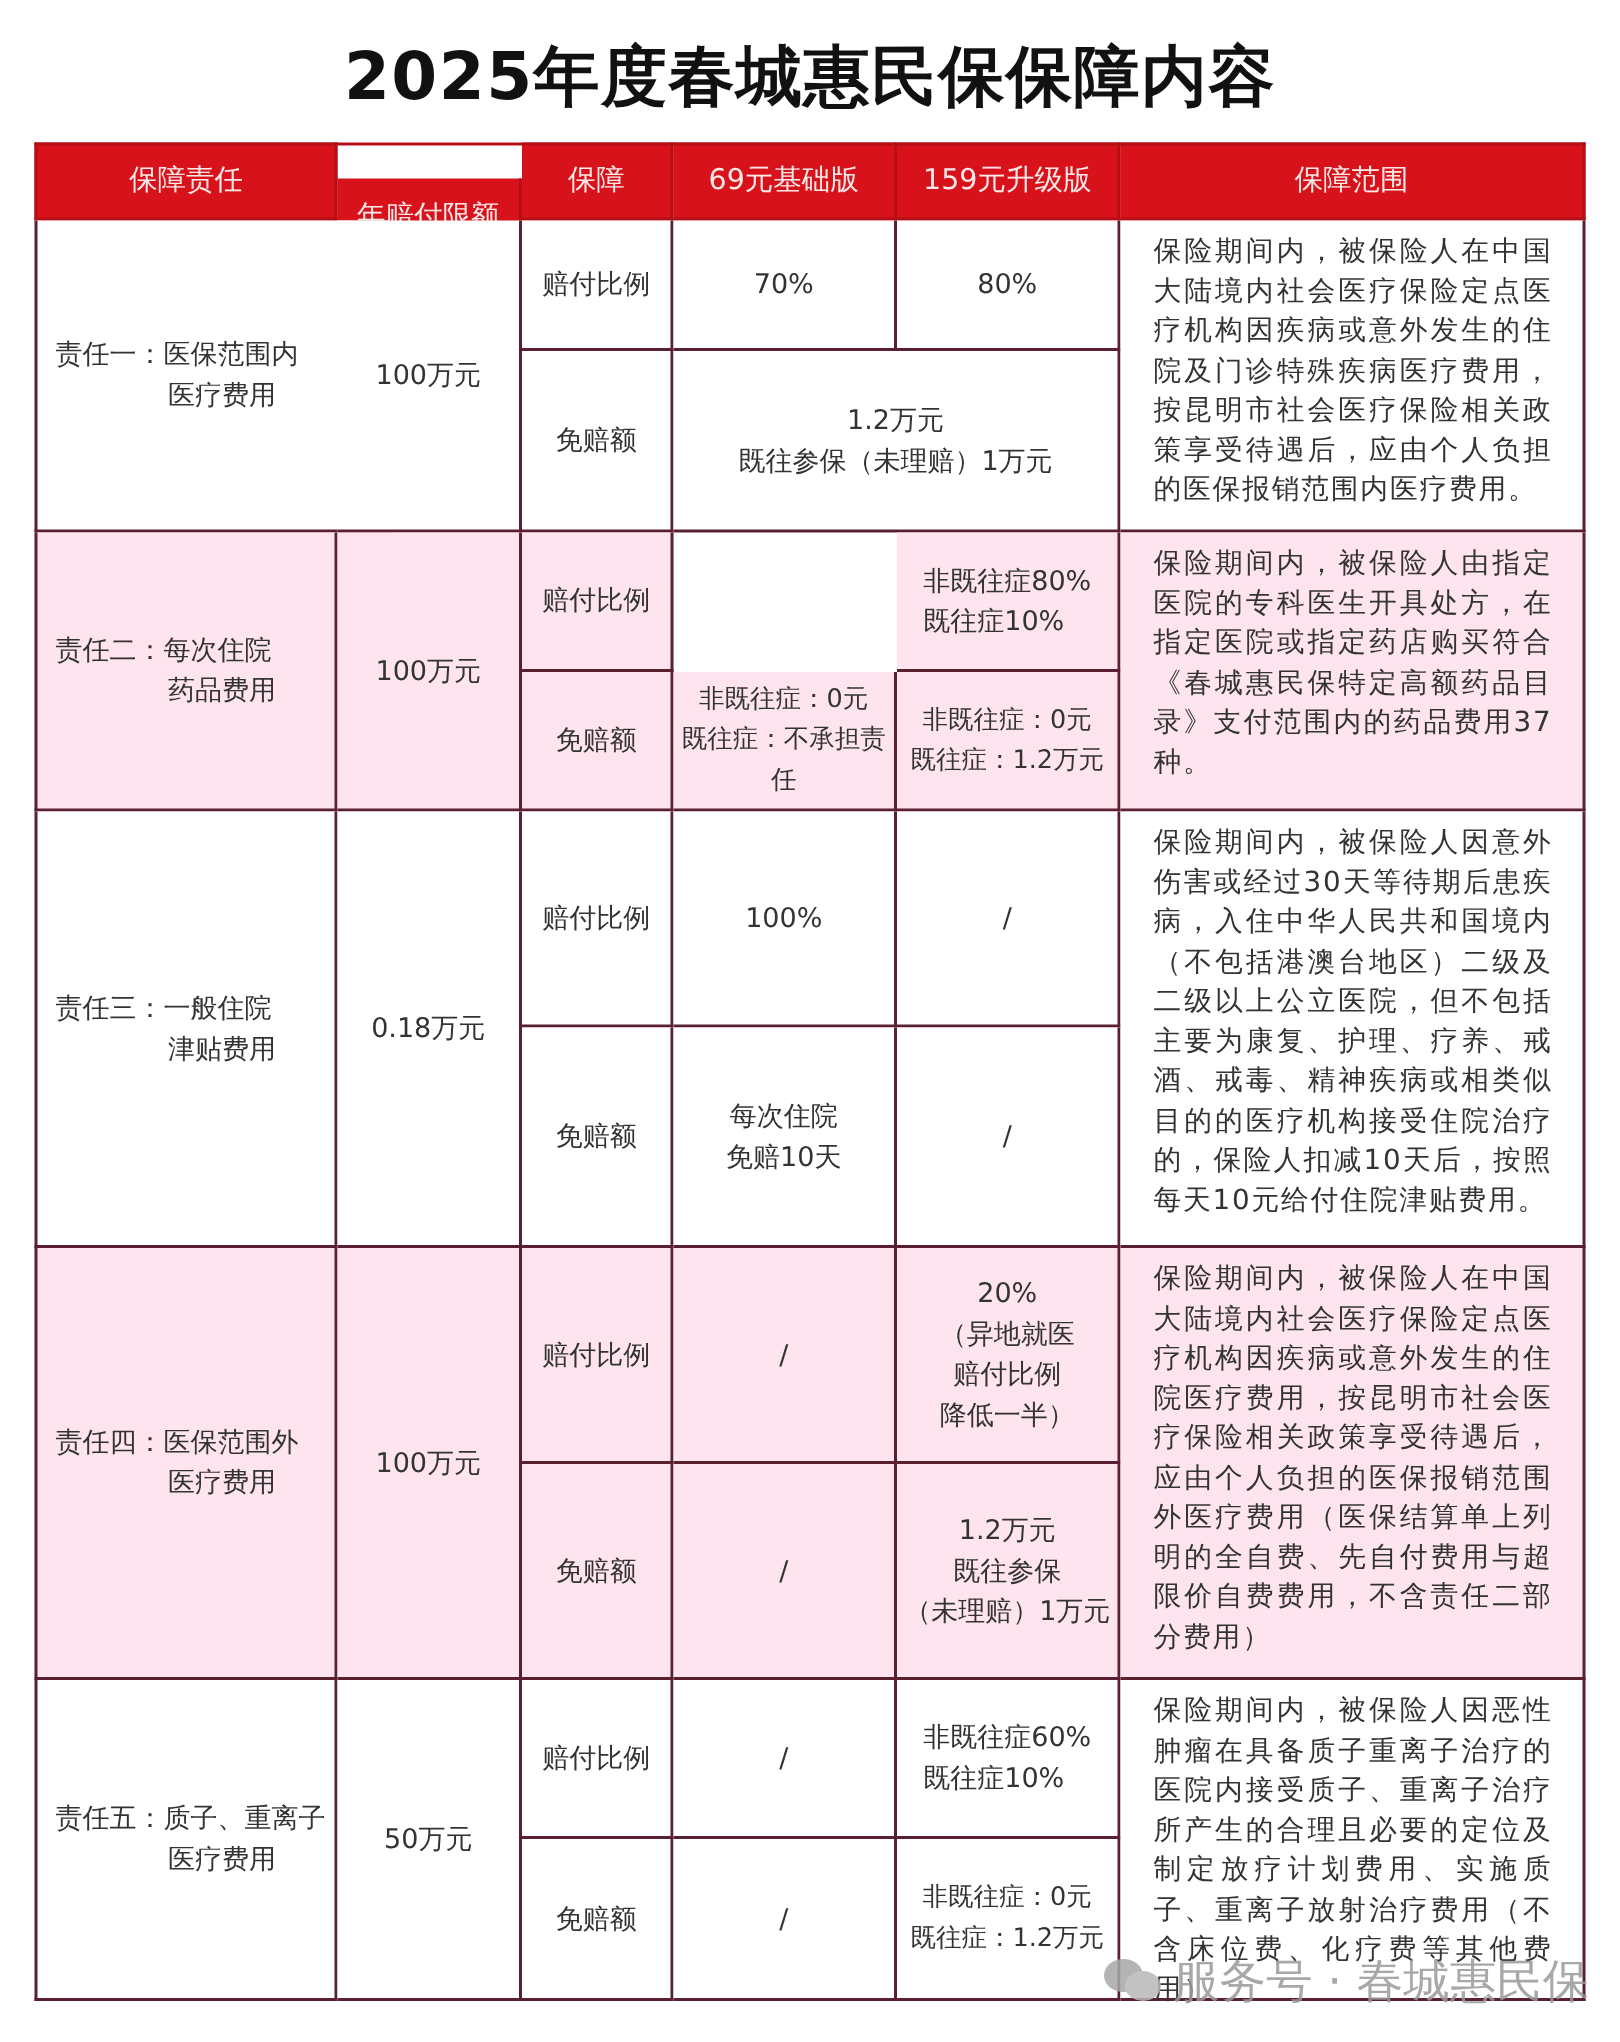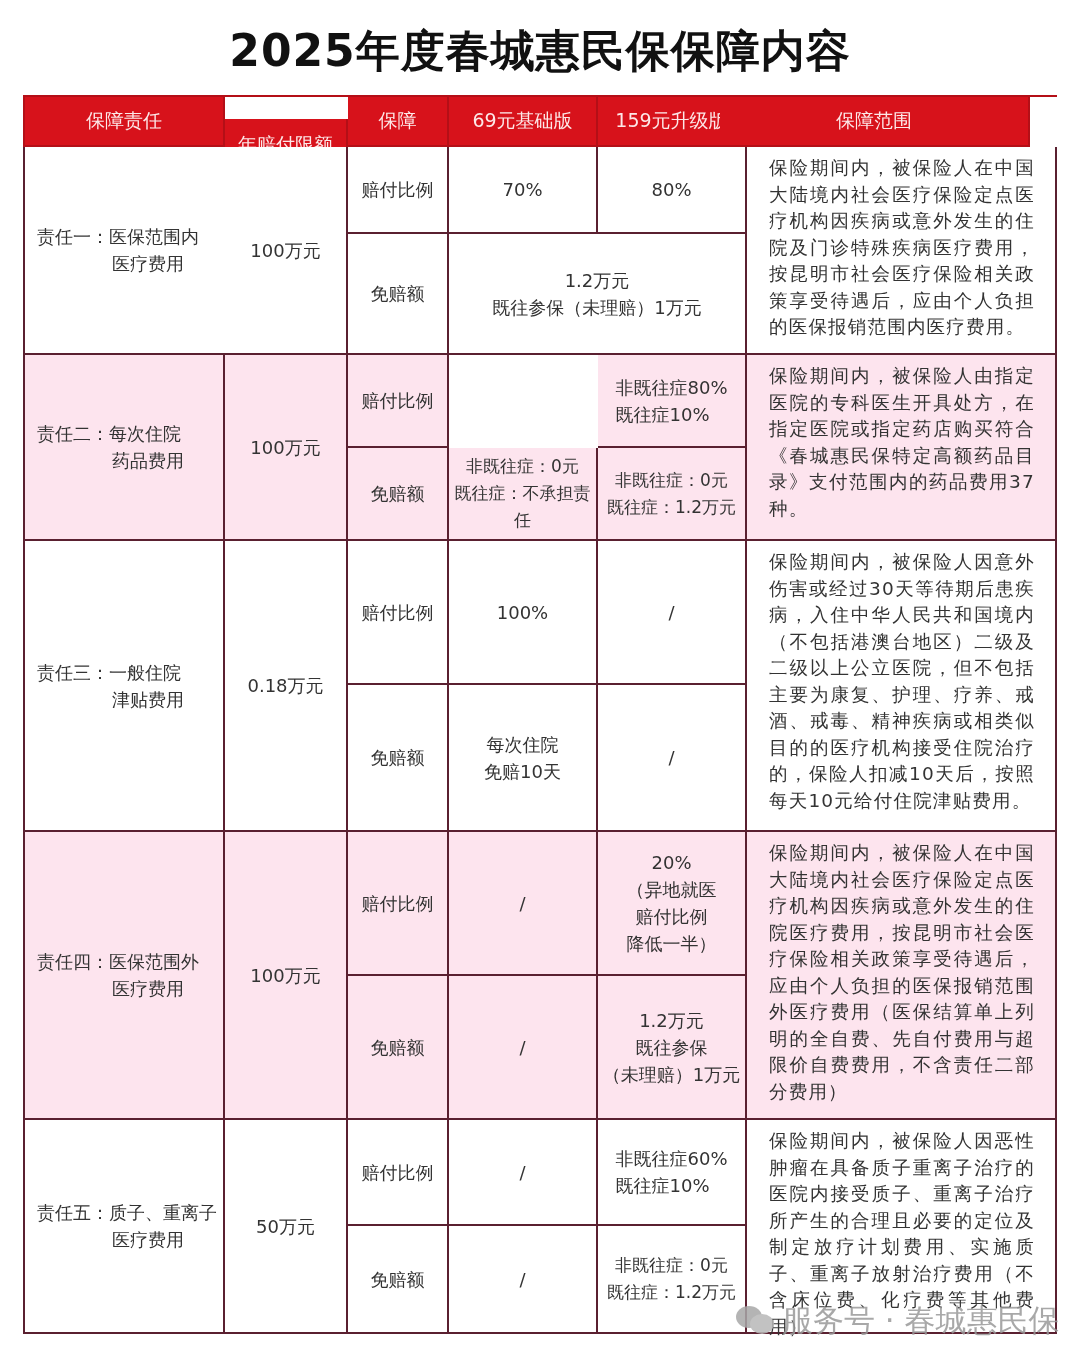--- a/index.html
+++ b/index.html
@@ -32,21 +32,21 @@
 
 <div class="title">2025年度春城惠民保保障内容</div>
 
 <div class="tbl">
 
   <div class="cell hdr lft" style="left:0;top:0;width:202px;height:52px;border-left-color:#b40f17;">保障责任</div>
   <div class="cell hdr" style="left:202px;top:0;width:123px;height:52px;margin-top:24px;">年赔付限额</div>
   <div class="cell hdr" style="left:325px;top:0;width:101px;height:52px;">保障</div>
   <div class="cell hdr" style="left:426px;top:0;width:149px;height:52px;">69元基础版</div>
   <div class="cell hdr" style="left:575px;top:0;width:149px;height:52px;">159元升级版</div>
-  <div class="cell hdr" style="left:697px;top:0;width:310px;height:52px;">保障范围</div>
+  <div class="cell hdr" style="left:724px;top:0;width:310px;height:52px;">保障范围</div>
 
   <div class="cell white lft resp" style="left:0;top:52px;width:238px;height:208px;">
     <div><span>责任一：医保范围内</span><span class="i">医疗费用</span></div>
   </div>
   <div class="cell white" style="left:202px;top:52px;width:123px;height:208px;">100万元</div>
   <div class="cell white" style="left:325px;top:52px;width:101px;height:87px;">赔付比例</div>
   <div class="cell white" style="left:426px;top:52px;width:149px;height:87px;">70%</div>
   <div class="cell white" style="left:575px;top:52px;width:149px;height:87px;">80%</div>
   <div class="cell white" style="left:325px;top:139px;width:101px;height:121px;">免赔额</div>
   <div class="cell white" style="left:426px;top:139px;width:298px;height:121px;">1.2万元

